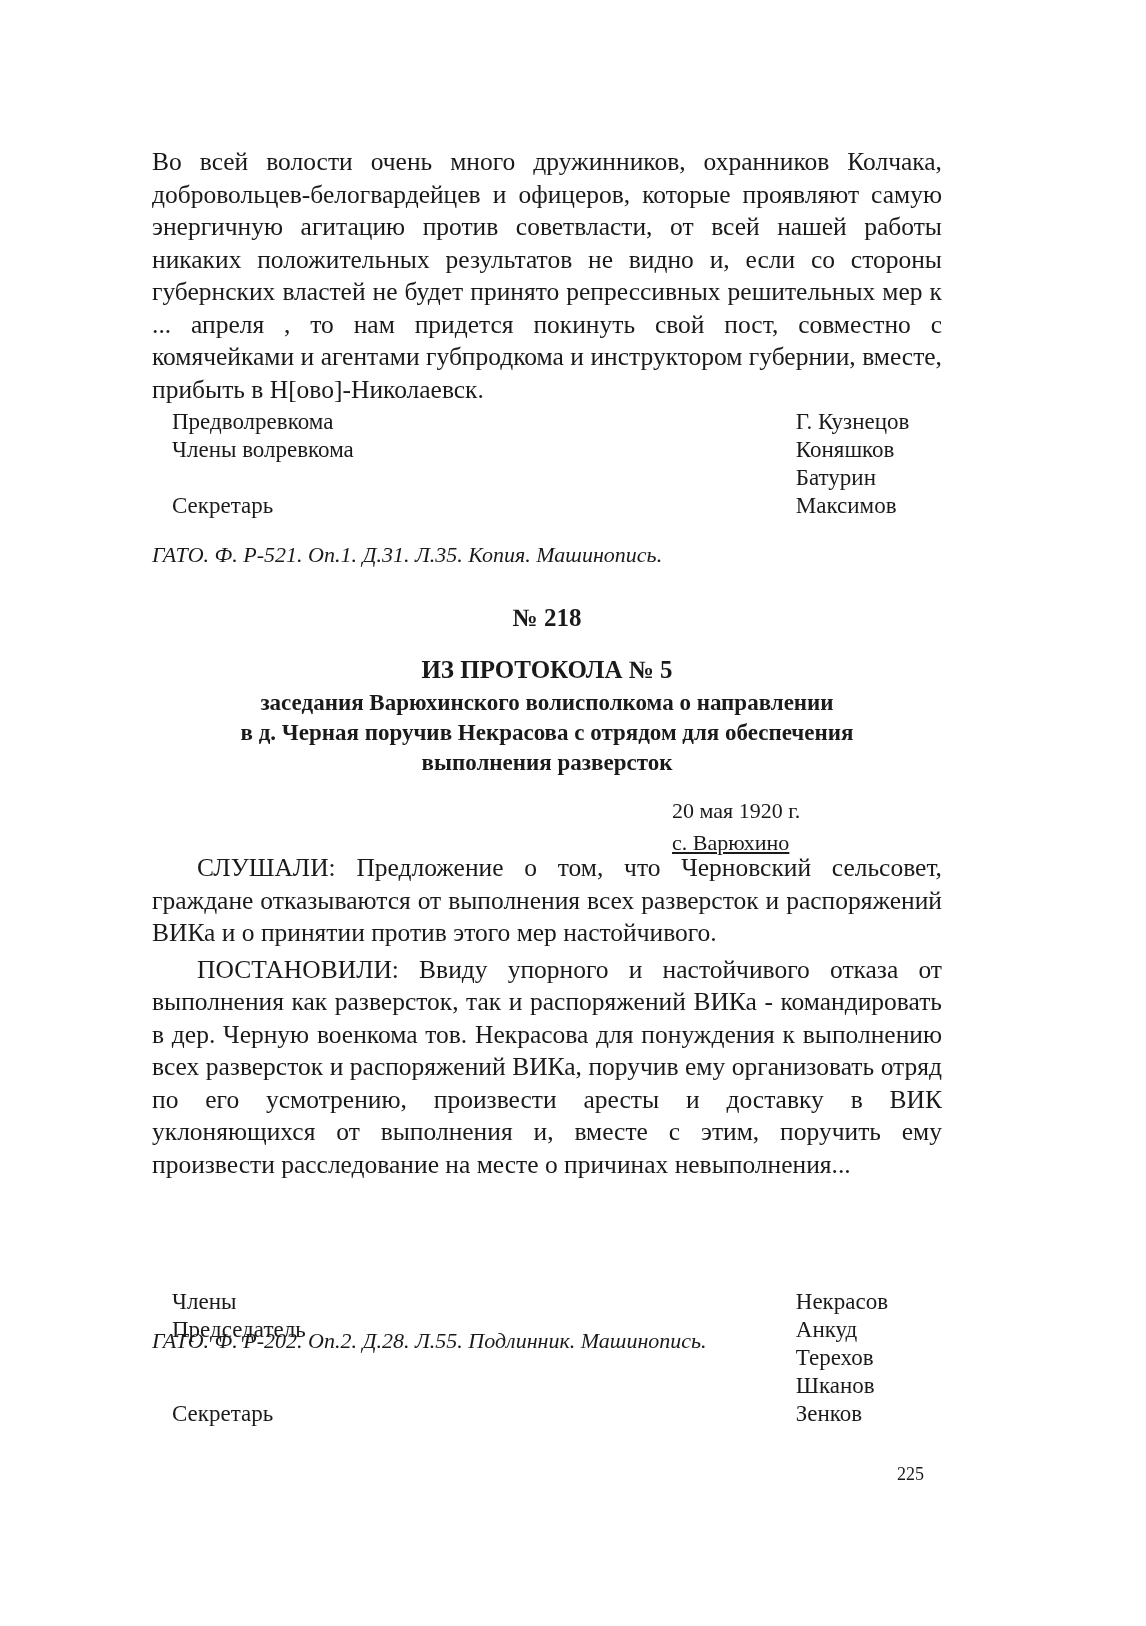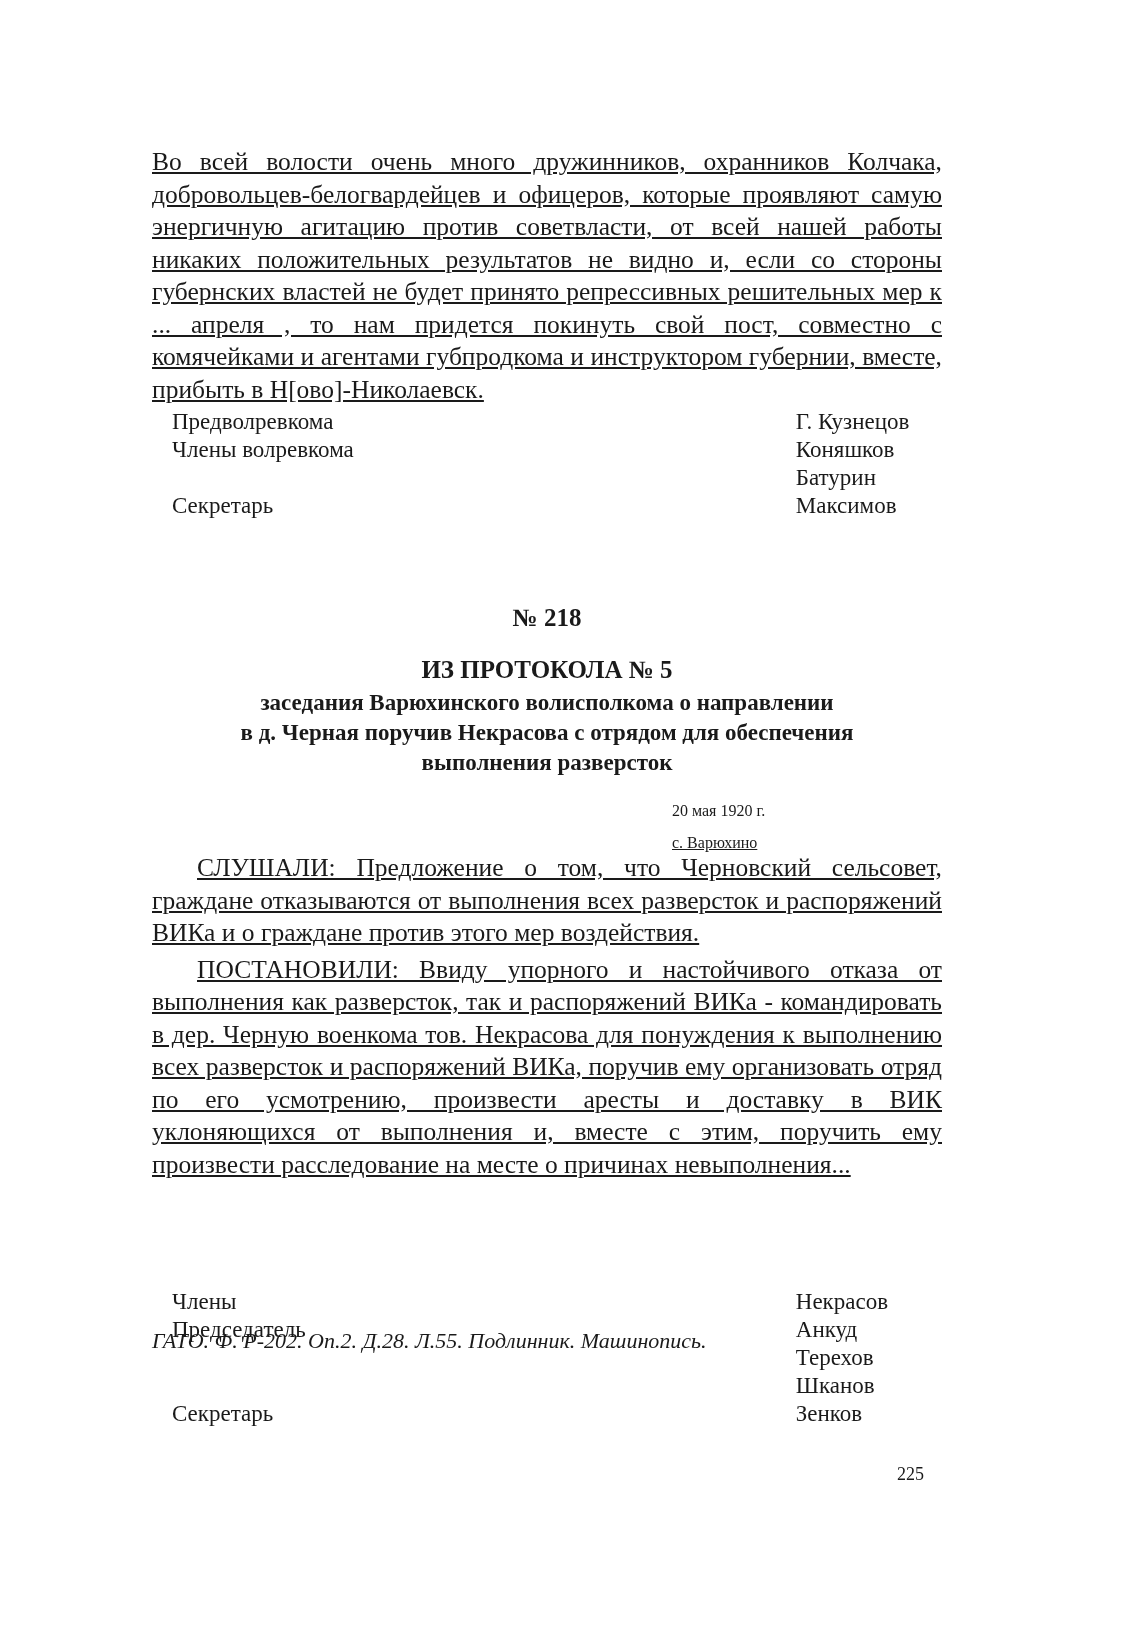--- a/index.html
+++ b/index.html
@@ -1,32 +1,32 @@
 <!DOCTYPE html>
 <html><head>
   <meta charset="utf-8">
   <style>
     html, body { margin: 0; padding: 0; background: #ffffff; }
     body { width: 1146px; height: 1626px; position: relative; overflow: hidden;
            font-family: "Liberation Serif", "DejaVu Serif", serif; color: #1a1a1a; }
     .page { position: absolute; left: 0; top: 0; width: 1146px; height: 1626px; }
     .col { position: absolute; left: 152px; width: 790px; }
     .body-text { font-size: 25.5px; line-height: 32.5px; text-align: justify; }
-    .body-text p { margin: 0; text-decoration: underline; }
+    .body-text p { margin: 0; }
     .indent { text-indent: 45px; }
     .sig { font-size: 23px; line-height: 28px; position: relative; }
     .sig-row { display: flex; justify-content: space-between; height: 28px; margin-left: 20px; }
     .sig-left { width: 640px; }
     .sig-right { width: 150px; }
     .source { font-style: italic; font-size: 22px; }
     .center { text-align: center; font-weight: bold; }
     .num { font-size: 25px; }
     .title { font-size: 25px; line-height: 32px; }
     .subtitle { font-size: 23px; line-height: 30px; }
-    .dateplace { font-size: 16px; line-height: 26px; position: absolute; left: 690px; }
+    .dateplace { font-size: 22px; line-height: 26px; position: absolute; left: 690px; }
     .pagenum { position: absolute; font-size: 18px; }
   </style>
 </head>
 <body>
 
 <div class="page">
 
   <div class="col body-text" style="top:146px;">
     <p>Во всей волости очень много дружинников, охранников Колчака, добровольцев-белогвардейцев и офицеров, которые проявляют самую энергичную агитацию против советвласти, от всей нашей работы никаких положительных результатов не видно и, если со стороны губернских властей не будет принято репрессивных решительных мер к ... апреля , то нам придется покинуть свой пост, совместно с комячейками и агентами губпродкома и инструктором губернии, вместе, прибыть в Н[ово]-Николаевск.</p>
   </div>
@@ -43,38 +43,39 @@
     <div class="sig-row">
       <span class="sig-left"></span>
       <span class="sig-right">Батурин</span>
     </div>
     <div class="sig-row">
       <span class="sig-left">Секретарь</span>
       <span class="sig-right">Максимов</span>
     </div>
   </div>
 
+  <div class="col source" style="top:542px;">ГАТО. Ф. Р-521. Оп.1. Д.31. Л.35. Копия. Машинопись.</div>
 
   <div class="col center num" style="top:604px;">№ 218</div>
 
   <div class="col center title" style="top:654px;">ИЗ ПРОТОКОЛА № 5</div>
 
   <div class="col center subtitle" style="top:688px;">
     <div>заседания Варюхинского волисполкома о направлении</div>
     <div>в д. Черная поручив Некрасова с отрядом для обеспечения</div>
     <div>выполнения разверсток</div>
   </div>
 
   <div class="col" style="top:798px; height:52px;">
     <div class="dateplace" style="left:520px; top:0;">20 мая 1920 г.</div>
     <div class="dateplace" style="left:520px; top:32px;text-decoration:underline;">с. Варюхино</div>
   </div>
 
   <div class="col body-text" style="top:852px;">
-    <p class="indent">СЛУШАЛИ: Предложение о том, что Черновский сельсовет, граждане отказываются от выполнения всех разверсток и распоряжений ВИКа и о граждане против этого мер воздействия.</p>
+    <p class="indent">СЛУШАЛИ: Предложение о том, что Черновский сельсовет, граждане отказываются от выполнения всех разверсток и распоряжений ВИКа и о принятии против этого мер настойчивого.</p>
     <p class="indent" style="margin-top:4px;">ПОСТАНОВИЛИ: Ввиду упорного и настойчивого отказа от выполнения как разверсток, так и распоряжений ВИКа - командировать в дер. Черную военкома тов. Некрасова для понуждения к выполнению всех разверсток и распоряжений ВИКа, поручив ему организовать отряд по его усмотрению, произвести аресты и доставку в ВИК уклоняющихся от выполнения и, вместе с этим, поручить ему произвести расследование на месте о причинах невыполнения...</p>
   </div>
 
   <div class="col sig" style="top:1176px;">
     <div class="sig-row">
       <span class="sig-left">Члены</span>
       <span class="sig-right">Некрасов</span>
     </div>
     <div class="sig-row">
       <span class="sig-left">Председатель</span>

